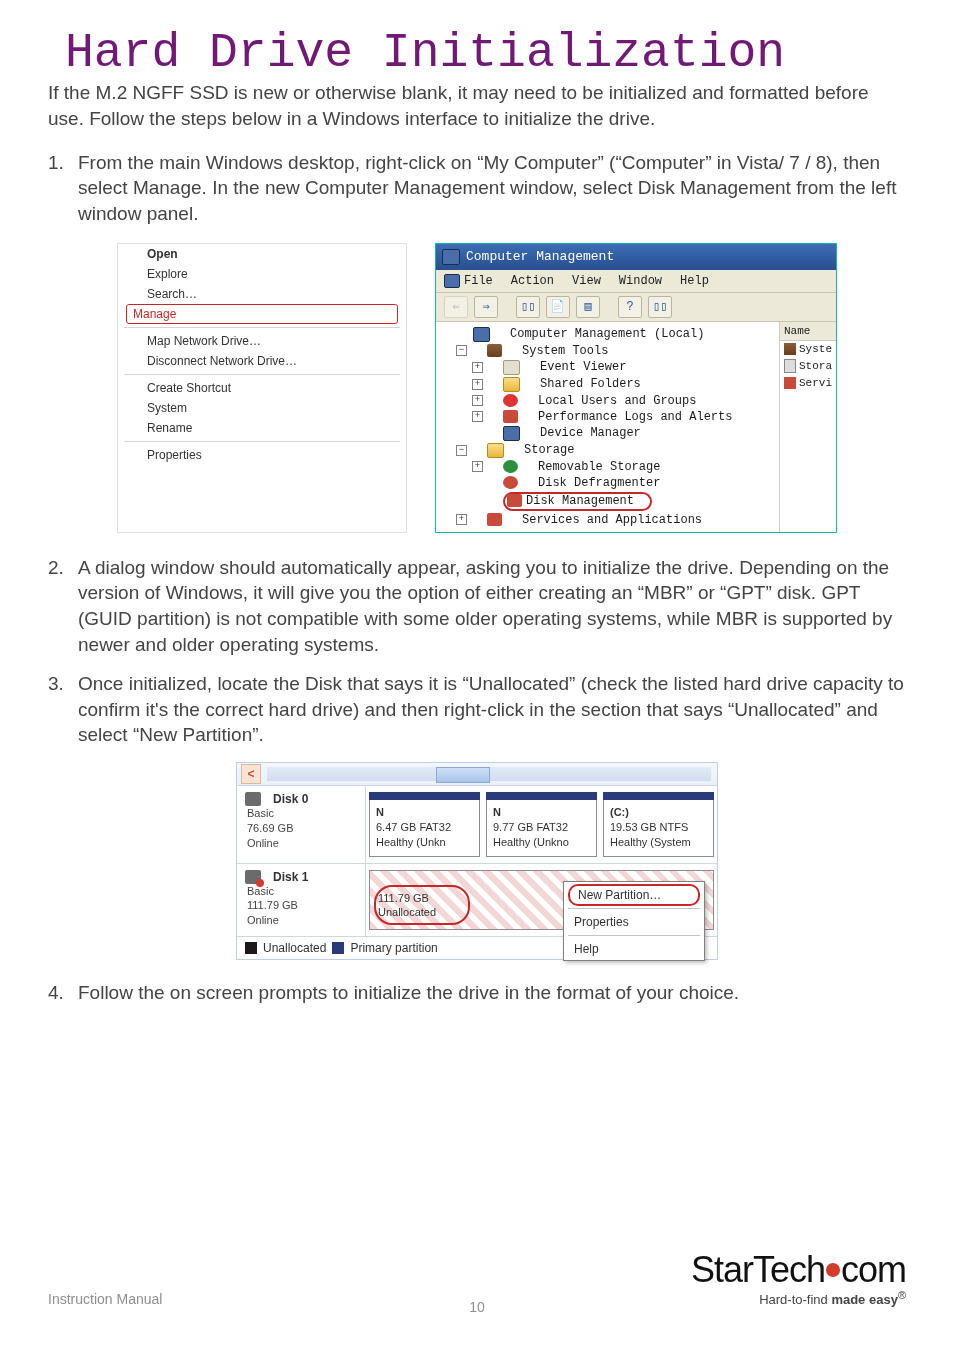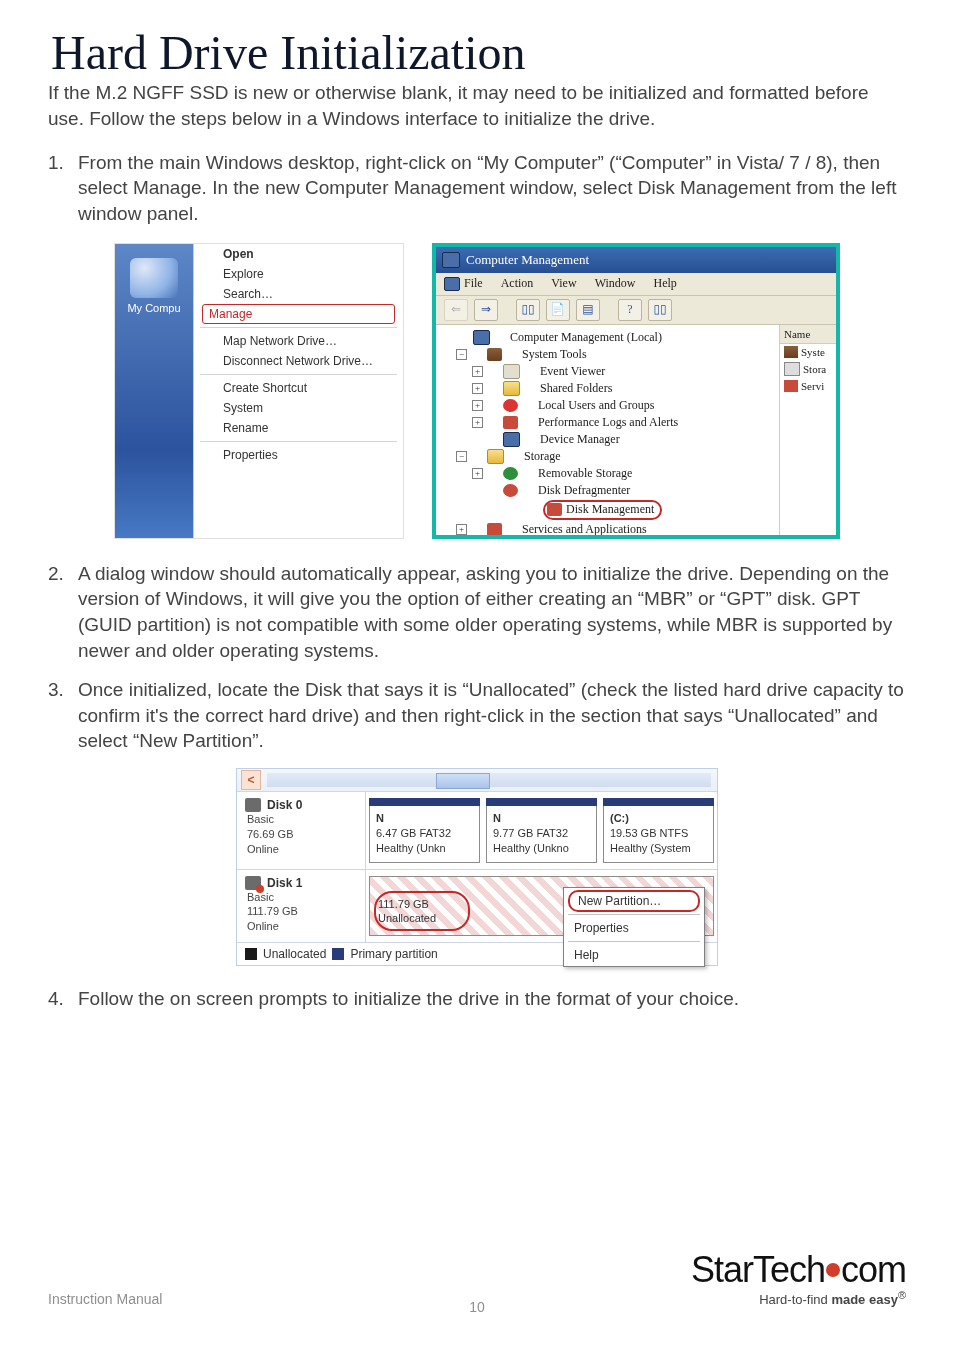--- a/index.html
+++ b/index.html
@@ -1,37 +1,37 @@
 <!DOCTYPE html>
 <html><head>
 <meta charset="utf-8">
 <style>
   html,body{margin:0;padding:0;background:#fff;}
   body{font-family:"Segoe UI",Arial,sans-serif;color:#3a3a3a;width:954px;min-height:1345px;position:relative;box-sizing:border-box;padding:28px 48px 0 48px;}
-  h1{font-family:Liberation Serif, serif;font-weight:400;font-size:48px;color:#0f172a;margin:0 0 2px 3px;line-height:1.05;}
+  h1{font-family:Liberation Mono, monospace;font-weight:400;font-size:48px;color:#701a75;margin:0 0 2px 17px;line-height:1.05;}
   .intro{font-size:19px;line-height:1.35;color:#444;margin:0 0 18px 0;}
   ol.steps{margin:0;padding:0;list-style:none;}
   ol.steps>li{display:flex;font-size:19px;line-height:1.35;color:#444;margin-bottom:14px;}
   ol.steps>li>.num{flex:0 0 22px;}
   ol.steps>li>.txt{flex:1;padding-left:8px;}
   .figrow{display:flex;gap:28px;justify-content:center;margin:16px 0 22px 0;}
 
   
   .figA{width:288px;background:#fff;border:1px solid #e0e0e0;display:flex;font-family:Tahoma,Arial,sans-serif;font-size:12px;color:#333;}
   .figA-left{width:78px;background:linear-gradient(#5d87c7 0%,#2c539e 70%,#4779c4 100%);border-right:1px solid #c9c9c9;position:relative;}
   .figA-icon{width:48px;height:40px;margin:14px auto 4px auto;background:radial-gradient(circle at 30% 25%,#dfe8f7 0%,#8fb3e6 60%,#4b74b8 100%);border-radius:6px;}
   .figA-label{color:#fff;font-size:11px;text-align:center;padding:0 4px;}
   .figA-menu{flex:1;background:#fff;}
   .figA-menu .mi{padding:3px 29px;white-space:nowrap;}
   .figA-menu .mi.bold{font-weight:700;}
   .figA-menu .mi.red{color:#c62828;border:1px solid #c62828;border-radius:3px;margin:0 8px;padding:2px 6px;}
   .figA-menu .sep{border-top:1px solid #d4d4d4;margin:3px 6px;}
 
   
-  .figB{width:400px;border:4px solid #14b8a6;font-family:Liberation Serif, serif;font-size:12px;color:#1b1b1b;background:#fff;overflow:hidden;}
+  .figB{width:400px;border:1px solid #14b8a6;font-family:Liberation Mono, monospace;font-size:12px;color:#1b1b1b;background:#fff;overflow:hidden;}
   .figB-title{background:linear-gradient(#3b6db5,#274f90);height:26px;display:flex;align-items:center;color:#fff;font-size:13px;padding-left:6px;gap:6px;}
   .figB-title .ticon{width:16px;height:14px;background:#4a6fa8;border:1px solid #1a2d4d;border-radius:2px;}
   .figB-menu{background:#ece9d8;height:22px;display:flex;align-items:center;gap:18px;padding-left:8px;font-size:12px;color:#222;border-bottom:1px solid #c9c4b2;}
   .figB-menu .file{display:flex;align-items:center;gap:4px;}
   .figB-menu .ficon{width:14px;height:12px;background:#4a6fa8;border:1px solid #1a2d4d;border-radius:2px;}
   .figB-tb{background:#ece9d8;height:28px;display:flex;align-items:center;gap:6px;padding-left:8px;border-bottom:1px solid #c9c4b2;}
   .tbbtn{width:22px;height:20px;border:1px solid #bbb5a0;background:#f3f1e6;border-radius:2px;display:flex;align-items:center;justify-content:center;color:#2c539e;font-size:12px;}
   .tbbtn.fade{color:#b5b5b5;border-color:#d8d3c1;}
   .figB-body{display:flex;background:#fff;height:210px;}
   .figB-tree{flex:1;padding:4px 2px 4px 6px;overflow:hidden;}
@@ -49,34 +49,34 @@
   .ico-event{background:#e3dfce;border:1px solid #a39b7d;}
   .ico-folder{background:linear-gradient(#f9e08e,#e8b73a);border:1px solid #b88b1f;}
   .ico-users{background:#d33;border-radius:50%;}
   .ico-perf{background:#c74a3a;}
   .ico-dev{background:#4a6fa8;border:1px solid #1a2d4d;}
   .ico-stor{background:linear-gradient(#f9e08e,#e8b73a);border:1px solid #b88b1f;}
   .ico-rem{background:#2d8f3c;border-radius:50%;}
   .ico-defrag{background:#c74a3a;border-radius:50%;}
   .ico-diskmgmt{background:#c74a3a;}
   .ico-serv{background:#c74a3a;}
-  .redcircle{border:2px solid #c62828;border-radius:14px;padding:0 6px 1px 2px;display:inline-flex;align-items:center;gap:4px;margin-left:40px;}
+  .redcircle{border:2px solid #c62828;border-radius:14px;padding:0 16px 1px 2px;display:inline-flex;align-items:center;gap:4px;}
   .bi-syste{background:linear-gradient(#8b5e3c,#6a3d1c);}
   .bi-stora{background:#ddd;border:1px solid #888;}
   .bi-servi{background:#c74a3a;}
 
   
   .figC{width:480px;margin:8px auto 20px auto;background:#fff;border:1px solid #bfcfe6;font-family:Tahoma,Arial,sans-serif;font-size:12px;color:#333;}
   .figC-topbar{height:22px;background:linear-gradient(#f4f7fc,#eaf0f9);display:flex;align-items:center;}
   .figC-topbar .lar{width:18px;height:18px;margin-left:4px;border:1px solid #deb79f;background:#fae3d5;color:#b85a2a;display:flex;align-items:center;justify-content:center;font-weight:700;font-size:12px;}
   .figC-topbar .track{flex:1;height:14px;margin:0 6px;background:linear-gradient(#e2ebf7,#d0ddef);position:relative;}
   .figC-topbar .thumb{position:absolute;left:38%;top:0;height:14px;width:52px;background:linear-gradient(#cfe0f7,#a9c4ea);border:1px solid #8aa8d2;}
   .diskblock{display:flex;border-top:1px solid #cfd7e4;}
   .diskblock .left{width:112px;padding:6px 8px 8px 8px;border-right:1px solid #cfd7e4;}
-  .diskblock .left .dt{display:flex;align-items:center;gap:6px;font-weight:700;color:#333;}
+  .diskblock .left .dt{display:flex;align-items:center;gap:12px;font-weight:700;color:#333;}
   .diskblock .left .dinfo{font-size:11px;line-height:1.35;padding-left:2px;color:#444;}
   .diskblock .right{flex:1;display:flex;}
   .part{border:1px solid #8c8c8c;margin:6px 3px;flex:1;position:relative;background:#fff;font-size:11px;padding:4px 6px 6px 6px;line-height:1.35;}
   .part .bar{position:absolute;left:-1px;right:-1px;top:-1px;height:8px;background:#2a3b7a;}
   .part.nolabel{padding-top:12px;}
   .diskicon{width:16px;height:14px;background:#6b6b6b;border-radius:2px;position:relative;}
   .diskicon.red::after{content:"";position:absolute;right:-3px;bottom:-3px;width:8px;height:8px;background:#d23c2a;border-radius:50%;}
   .cdicon{width:16px;height:16px;border-radius:50%;background:radial-gradient(circle,#fff 0 25%,#e9e3b8 26% 80%,#d7cf93 81% 100%);}
 
   .unalloc{border:1px solid #8c8c8c;margin:6px 3px;flex:1;position:relative;background:repeating-linear-gradient(45deg,#f3d6d6 0 6px,#fff 6px 12px);}
@@ -112,24 +112,20 @@
 <ol class="steps">
   <li>
       <span class="num">1.</span>
       <span class="txt">From the main Windows desktop, right-click on “My Computer” (“Computer” in Vista/ 7 / 8), then select Manage. In the new Computer Management window, select Disk Management from the left window panel.</span>
     </li>
 </ol>
 
 <div class="figrow">
 
   <div class="figA">
-    <div class="figA-left">
-      <div class="figA-icon"></div>
-      <div class="figA-label">My Compu</div>
-    </div>
     <div class="figA-menu">
       <div class="mi bold">Open</div>
       <div class="mi">Explore</div>
       <div class="mi">Search…</div>
       <div class="mi red">Manage</div>
       <div class="sep"></div>
       <div class="mi">Map Network Drive…</div>
       <div class="mi">Disconnect Network Drive…</div>
       <div class="sep"></div>
       <div class="mi">Create Shortcut</div>

